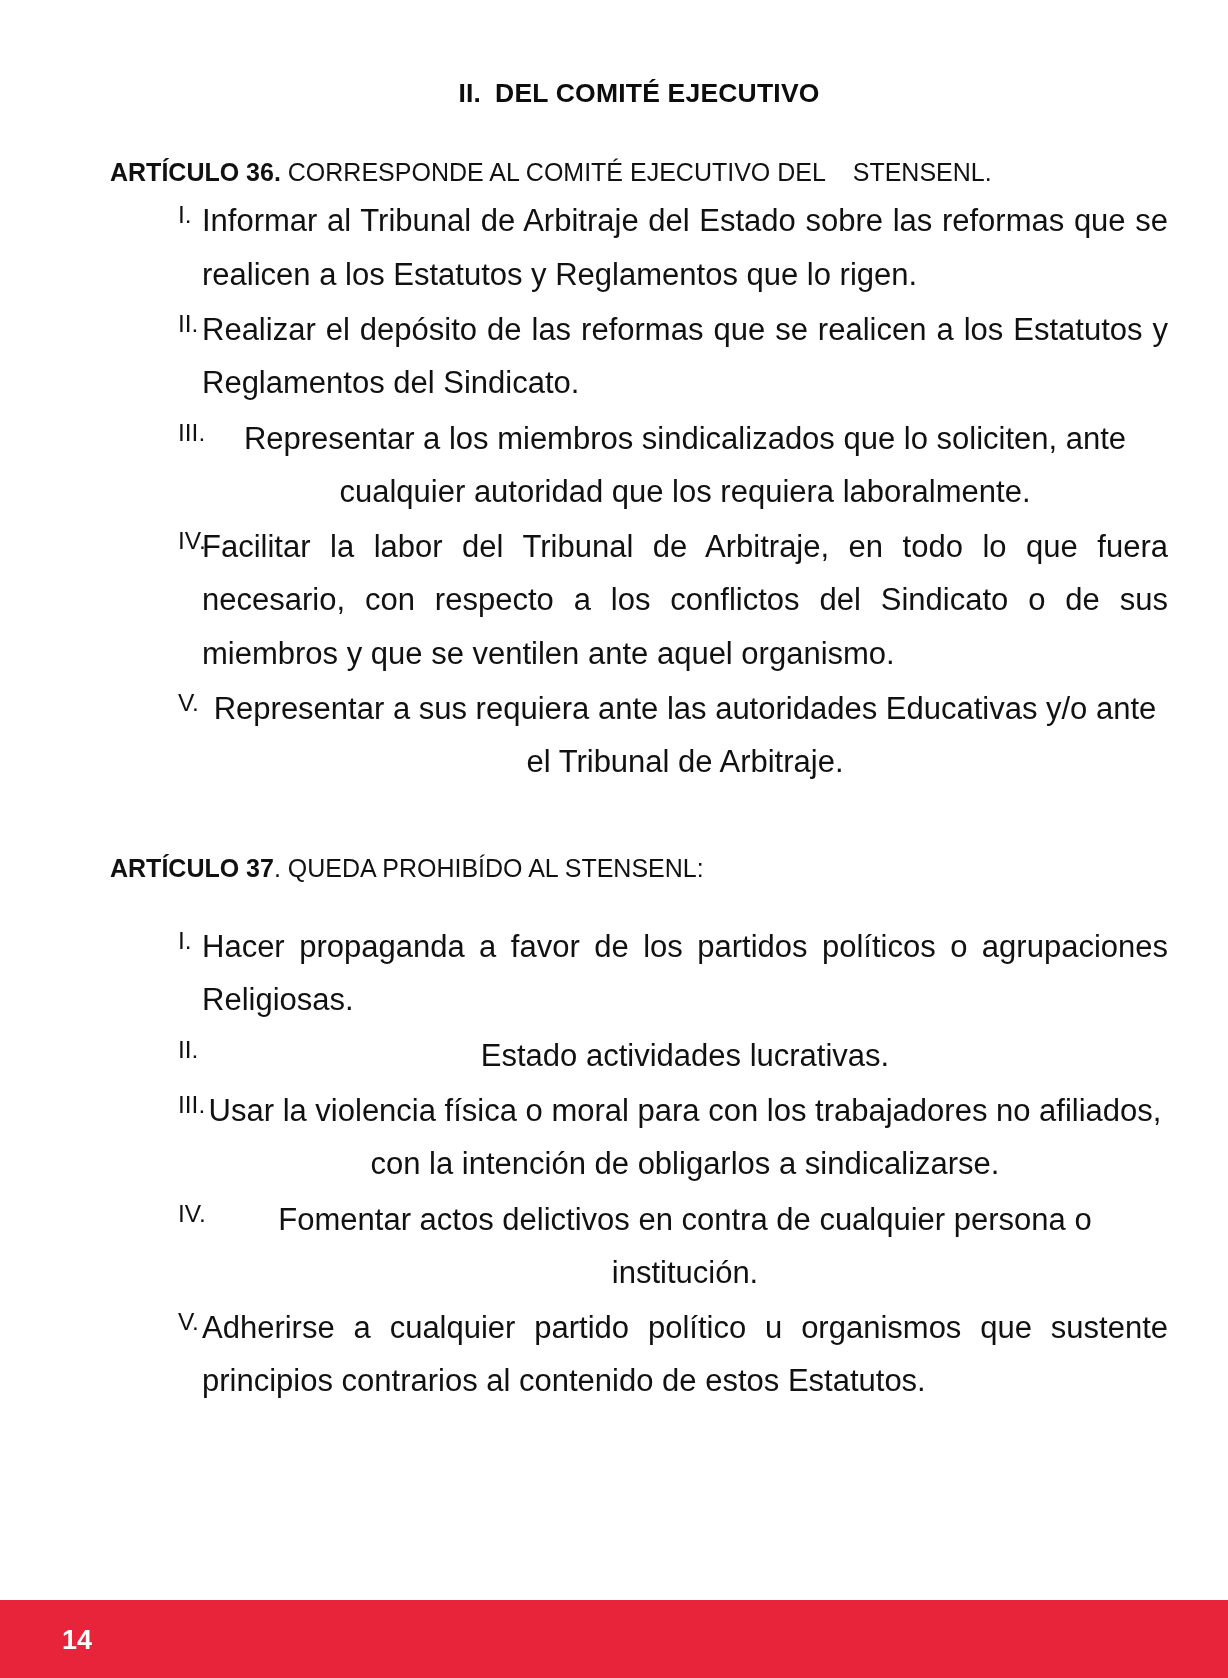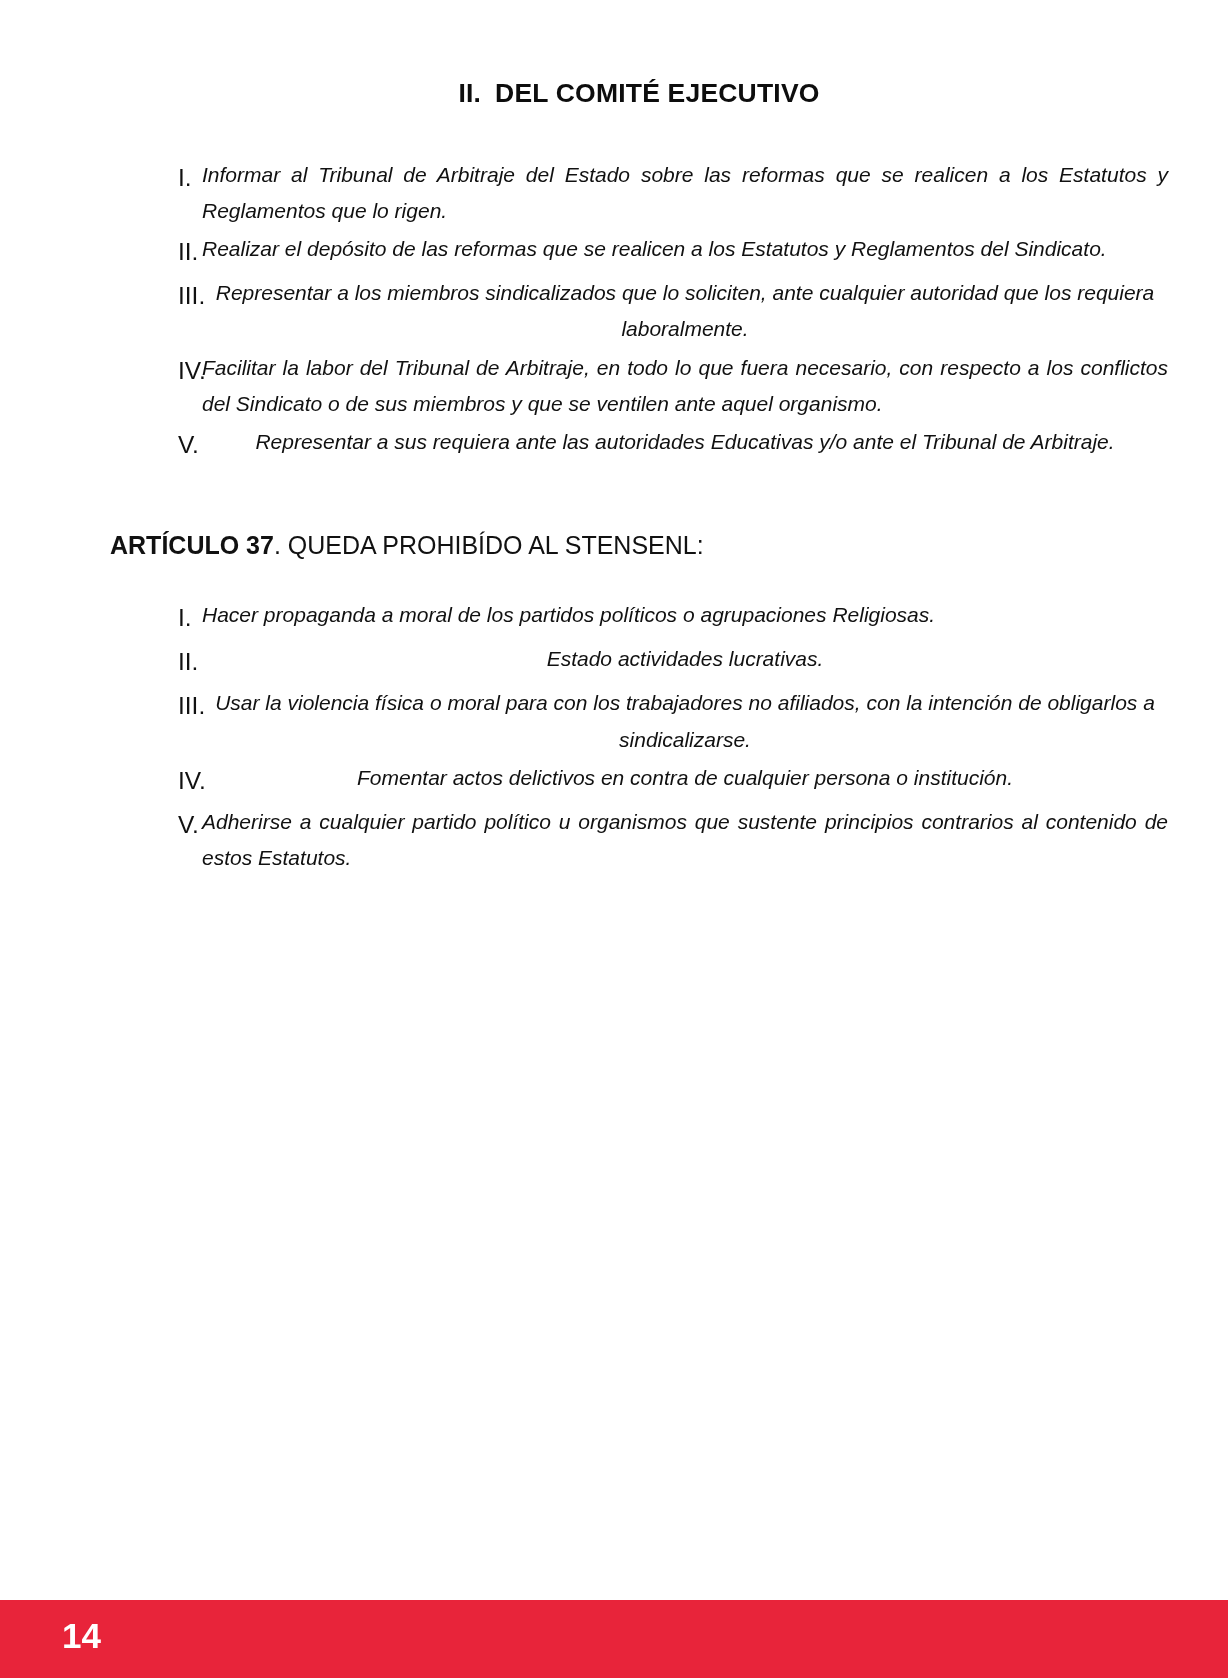--- a/index.html
+++ b/index.html
@@ -63,27 +63,26 @@
     flex: 0 0 92px;
     text-align: left;
     padding-left: 68px;
     box-sizing: border-box;
     font-size: 24.5px;
     line-height: 1.72;
     color: #111;
   }
   .rtext {
     flex: 1 1 auto;
-    font-size: 21px;
+    font-size: 31px;
     line-height: 1.72;
     color: #111;
     text-align: justify;
     text-justify: inter-word;
     hyphens: none;
-    font-style: italic;
   }
   .rtext.nojustify {
     text-align: center;
   }
   .list-gap {
     height: 26px;
   }
   .footer-bar {
     position: absolute;
     left: 0;
@@ -91,32 +90,33 @@
     width: 1228px;
     height: 78px;
     background: #e8243a;
   }
   .footer-page {
     position: absolute;
     left: 62px;
     bottom: 22px;
     color: #ffffff;
     font-weight: bold;
-    font-size: 35px;
+    font-size: 27px;
   }
 </style>
 </head>
 <body>
 
 <div class="page">
 
   <h1 class="section-title">
     <span class="numeral">II.</span><span>DEL COMITÉ EJECUTIVO</span>
   </h1>
 
+  <p class="article-head"><span class="bold">ARTÍCULO 36.</span><span> CORRESPONDE AL COMITÉ EJECUTIVO DEL    STENSENL.</span></p>
 
   <ol class="romans">
     <li>
       <span class="rn">I.</span>
       <span class="rtext">Informar al Tribunal de Arbitraje del Estado sobre las reformas que se realicen a los Estatutos y Reglamentos que lo rigen.</span>
     </li>
     <li>
       <span class="rn">II.</span>
       <span class="rtext">Realizar el depósito de las reformas que se realicen a los Estatutos y Reglamentos del Sindicato.</span>
     </li>
@@ -134,21 +134,21 @@
     </li>
   </ol>
 
   <p class="article-head article-head-37"><span class="bold">ARTÍCULO 37</span><span>. QUEDA PROHIBÍDO AL STENSENL:</span></p>
 
   <div class="list-gap"></div>
 
   <ol class="romans">
     <li>
       <span class="rn">I.</span>
-      <span class="rtext">Hacer propaganda a moral de los partidos políticos o agrupaciones Religiosas.</span>
+      <span class="rtext">Hacer propaganda a favor de los partidos políticos o agrupaciones Religiosas.</span>
     </li>
     <li>
       <span class="rn">II.</span>
       <span class="rtext nojustify">Estado actividades lucrativas.</span>
     </li>
     <li>
       <span class="rn">III.</span>
       <span class="rtext nojustify">Usar la violencia física o moral para con los trabajadores no afiliados, con la intención de obligarlos a sindicalizarse.</span>
     </li>
     <li>

